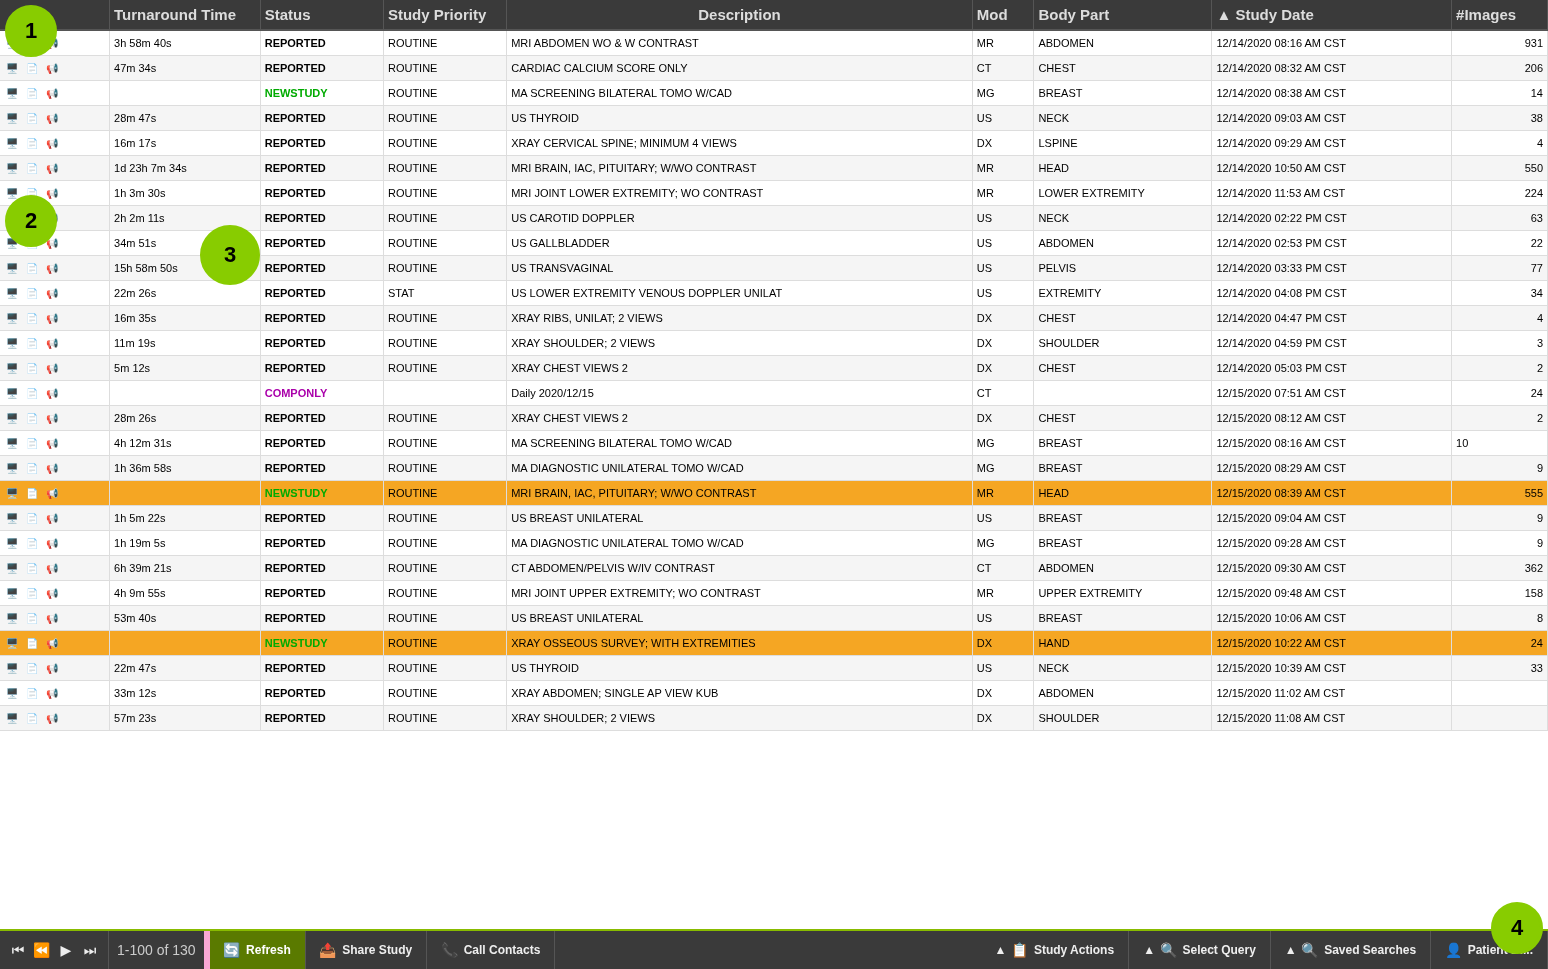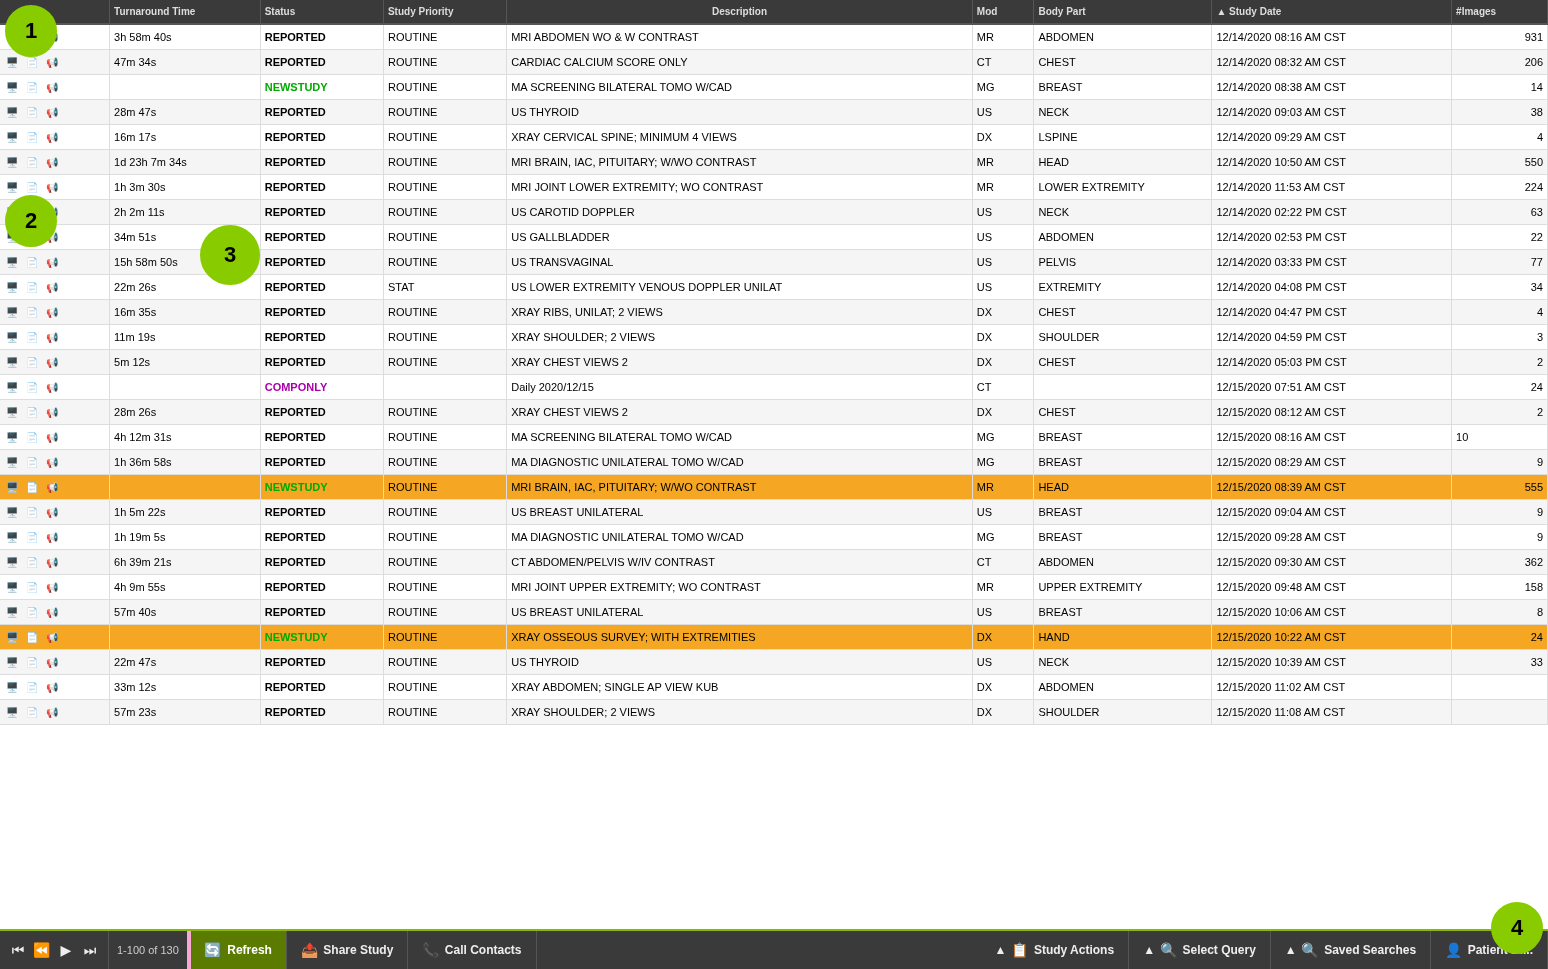--- a/index.html
+++ b/index.html
@@ -31,21 +31,21 @@
       table-layout: fixed;
     }
     thead tr {
       background: #3a3a3a;
       color: #ddd;
     }
     thead th {
       padding: 6px 4px;
       border-right: 1px solid #555;
       border-bottom: 2px solid #555;
-      font-size: 10px;
+      font-size: 15px;
       font-weight: bold;
       text-align: left;
       white-space: nowrap;
       overflow: hidden;
       cursor: pointer;
     }
     tbody tr {
       border-bottom: 1px solid #ddd;
       background: #fff;
     }
@@ -112,25 +112,25 @@
       font-size: 14px;
       width: 20px;
       height: 20px;
       display: flex;
       align-items: center;
       justify-content: center;
       border-radius: 3px;
     }
     .record-count {
       color: #ccc;
-      font-size: 11px;
+      font-size: 14px;
       padding: 0 8px;
       display: flex;
       align-items: center;
-      border-right: 4px solid #f9a8d4;
+      border-right: 6px solid #f9a8d4;
     }
     .toolbar-spacer { flex: 1; }
     .numbered-badge {
       position: absolute;
       border-radius: 50%;
       background: #88cc00;
       color: #000;
       font-weight: bold;
       display: flex;
       align-items: center;
@@ -576,21 +576,21 @@
             <td style="text-align: right;">158</td>
           </tr>
           <tr>
             <td>
       <div class="action-icons">
         <button class="icon-btn" title="View">🖥️</button>
         <button class="icon-btn" title="Document">📄</button>
         <button class="icon-btn" title="Notify">📢</button>
       </div>
             </td>
-            <td>57m 40s</td>
+            <td>53m 40s</td>
             <td class="status-reported">REPORTED</td>
             <td>ROUTINE</td>
             <td>US BREAST UNILATERAL</td>
             <td>US</td>
             <td>BREAST</td>
             <td>12/15/2020 10:06 AM CST</td>
             <td style="text-align: right;">8</td>
           </tr>
           <tr class="highlighted">
             <td>

